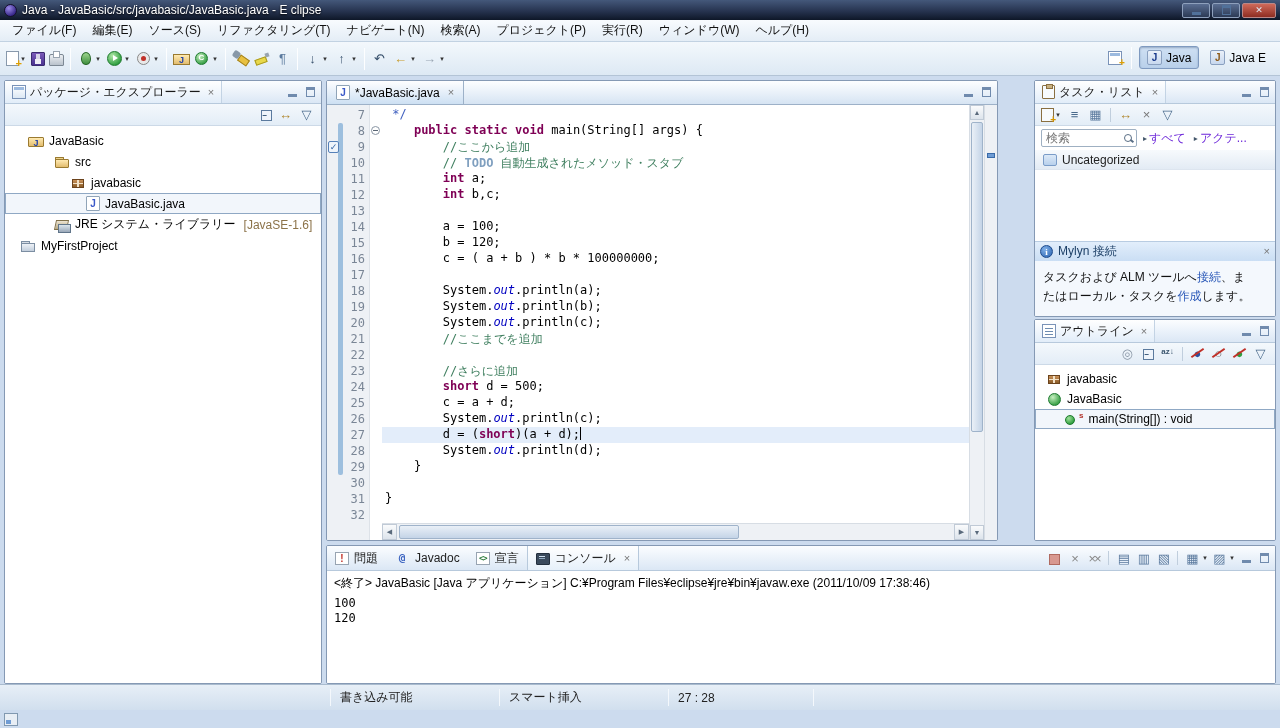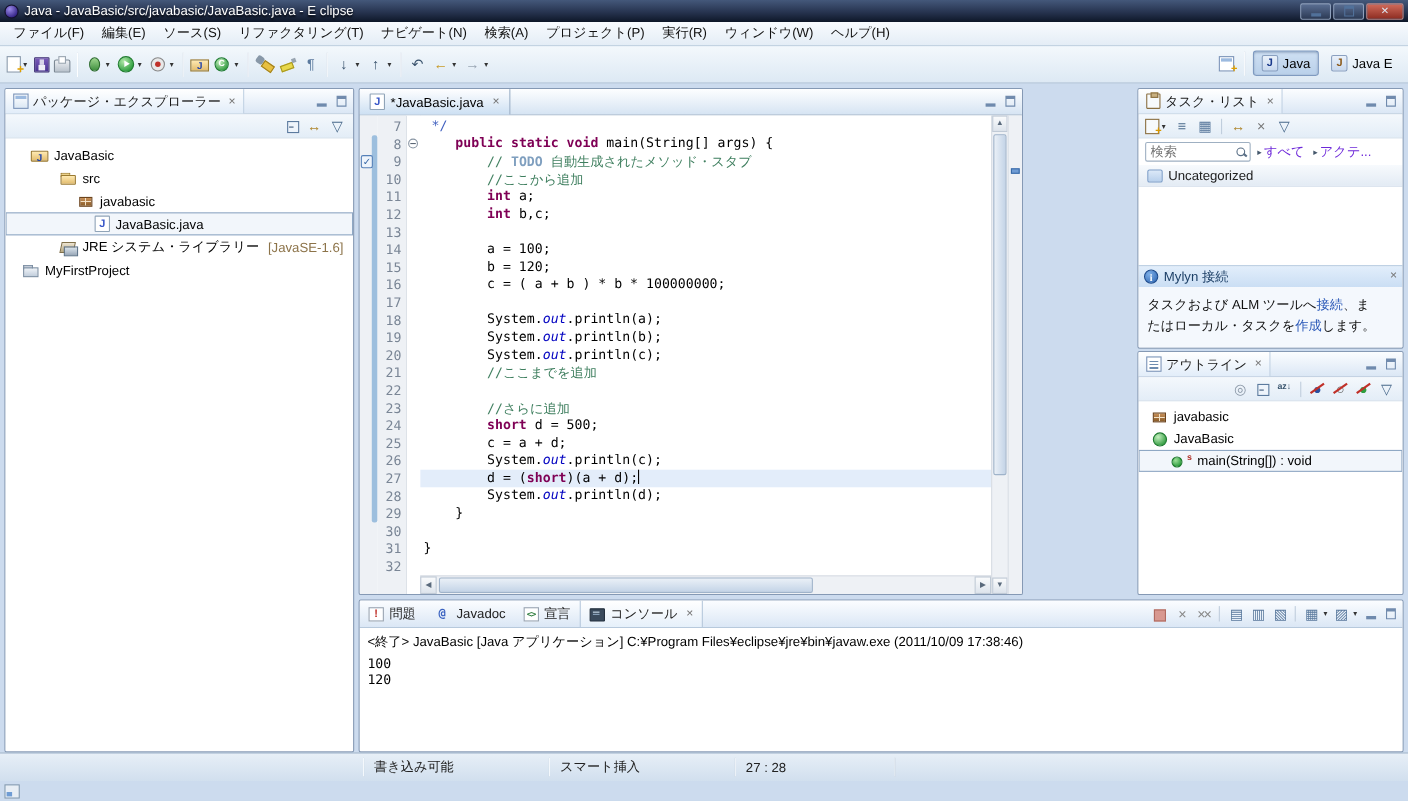--- a/index.html
+++ b/index.html
@@ -29,21 +29,21 @@
 
 .persp{position:absolute;right:6px;top:4px;display:flex;align-items:center;gap:3px}
 .pbtn{display:flex;align-items:center;gap:4px;padding:3px 7px;border-radius:3px;border:1px solid transparent}
 .pbtn.active{background:linear-gradient(#cfe0f3,#b9d0ea);border-color:#7f9ac0;box-shadow:inset 0 1px 2px rgba(40,70,110,.35)}
 .pbtn .lbl{white-space:nowrap}
 
 
 .workspace{position:absolute;left:0;top:76px;width:1280px;height:652px;background:#ccdbee}
 .view{position:absolute;background:#fff;border:1px solid #8599b4;border-radius:2px;overflow:hidden}
 #pkg-view{left:4px;top:4px;width:318px;height:604px;display:flex;flex-direction:column}
-#editor-view{left:326px;top:4px;width:604px;height:461px;display:flex;flex-direction:column}
+#editor-view{left:326px;top:4px;width:672px;height:461px;display:flex;flex-direction:column}
 #task-view{left:1034px;top:4px;width:242px;height:237px;display:flex;flex-direction:column}
 #outline-view{left:1034px;top:243px;width:242px;height:222px;display:flex;flex-direction:column}
 #console-view{left:326px;top:469px;width:950px;height:139px;display:flex;flex-direction:column}
 
 
 .vhead{height:23px;flex:none;background:linear-gradient(#fbfdff,#dbe7f5);border-bottom:1px solid #b7c9dc;display:flex;align-items:center;padding-right:3px}
 .vtab{height:100%;display:flex;align-items:center;gap:4px;padding:0 7px;background:linear-gradient(#ffffff,#e2edf9);border-right:1px solid #c3d3e4}
 .vtab .ttl{white-space:nowrap;color:#1a1a1a}
 .vclose{color:#777;font-size:11px;line-height:11px;margin-left:3px}
 .vacts{margin-left:auto;display:flex;gap:3px;align-items:center}
@@ -477,22 +477,22 @@
             <div class="fr"></div>
             <div class="fr"></div>
             <div class="fr"></div>
             <div class="fr"></div>
             <div class="fr"></div>
           </div>
         <div class="code-col">
           <div class="code-area" id="code-lines">
               <div class="cl"><span class="s-j"> */</span></div>
               <div class="cl"><span class="s-p">    </span><span class="s-k">public</span><span class="s-p"> </span><span class="s-k">static</span><span class="s-p"> </span><span class="s-k">void</span><span class="s-p"> main(String[] args) {</span></div>
+              <div class="cl"><span class="s-p">        </span><span class="s-c">//ここから追加</span></div>
               <div class="cl"><span class="s-p">        </span><span class="s-c">// </span><span class="s-t">TODO</span><span class="s-c"> 自動生成されたメソッド・スタブ</span></div>
-              <div class="cl"><span class="s-p">        </span><span class="s-c">//ここから追加</span></div>
               <div class="cl"><span class="s-p">        </span><span class="s-k">int</span><span class="s-p"> a;</span></div>
               <div class="cl"><span class="s-p">        </span><span class="s-k">int</span><span class="s-p"> b,c;</span></div>
               <div class="cl"></div>
               <div class="cl"><span class="s-p">        a = 100;</span></div>
               <div class="cl"><span class="s-p">        b = 120;</span></div>
               <div class="cl"><span class="s-p">        c = ( a + b ) * b * 100000000;</span></div>
               <div class="cl"></div>
               <div class="cl"><span class="s-p">        System.</span><span class="s-f">out</span><span class="s-p">.println(a);</span></div>
               <div class="cl"><span class="s-p">        System.</span><span class="s-f">out</span><span class="s-p">.println(b);</span></div>
               <div class="cl"><span class="s-p">        System.</span><span class="s-f">out</span><span class="s-p">.println(c);</span></div>

